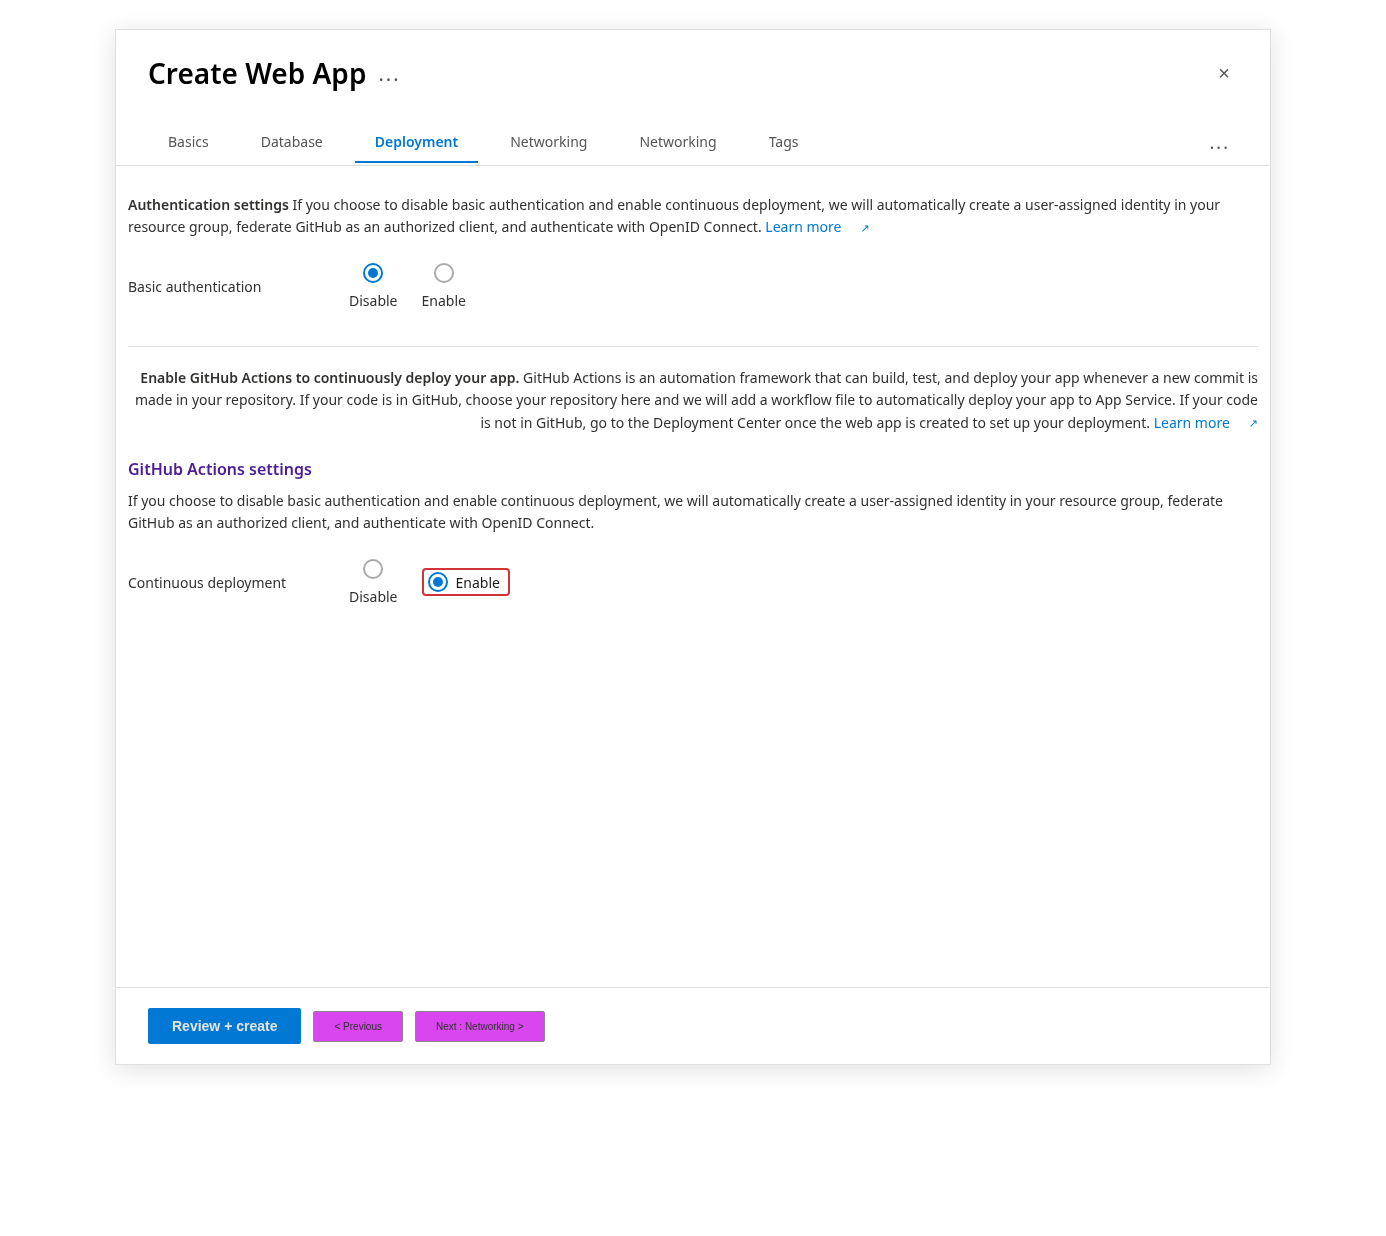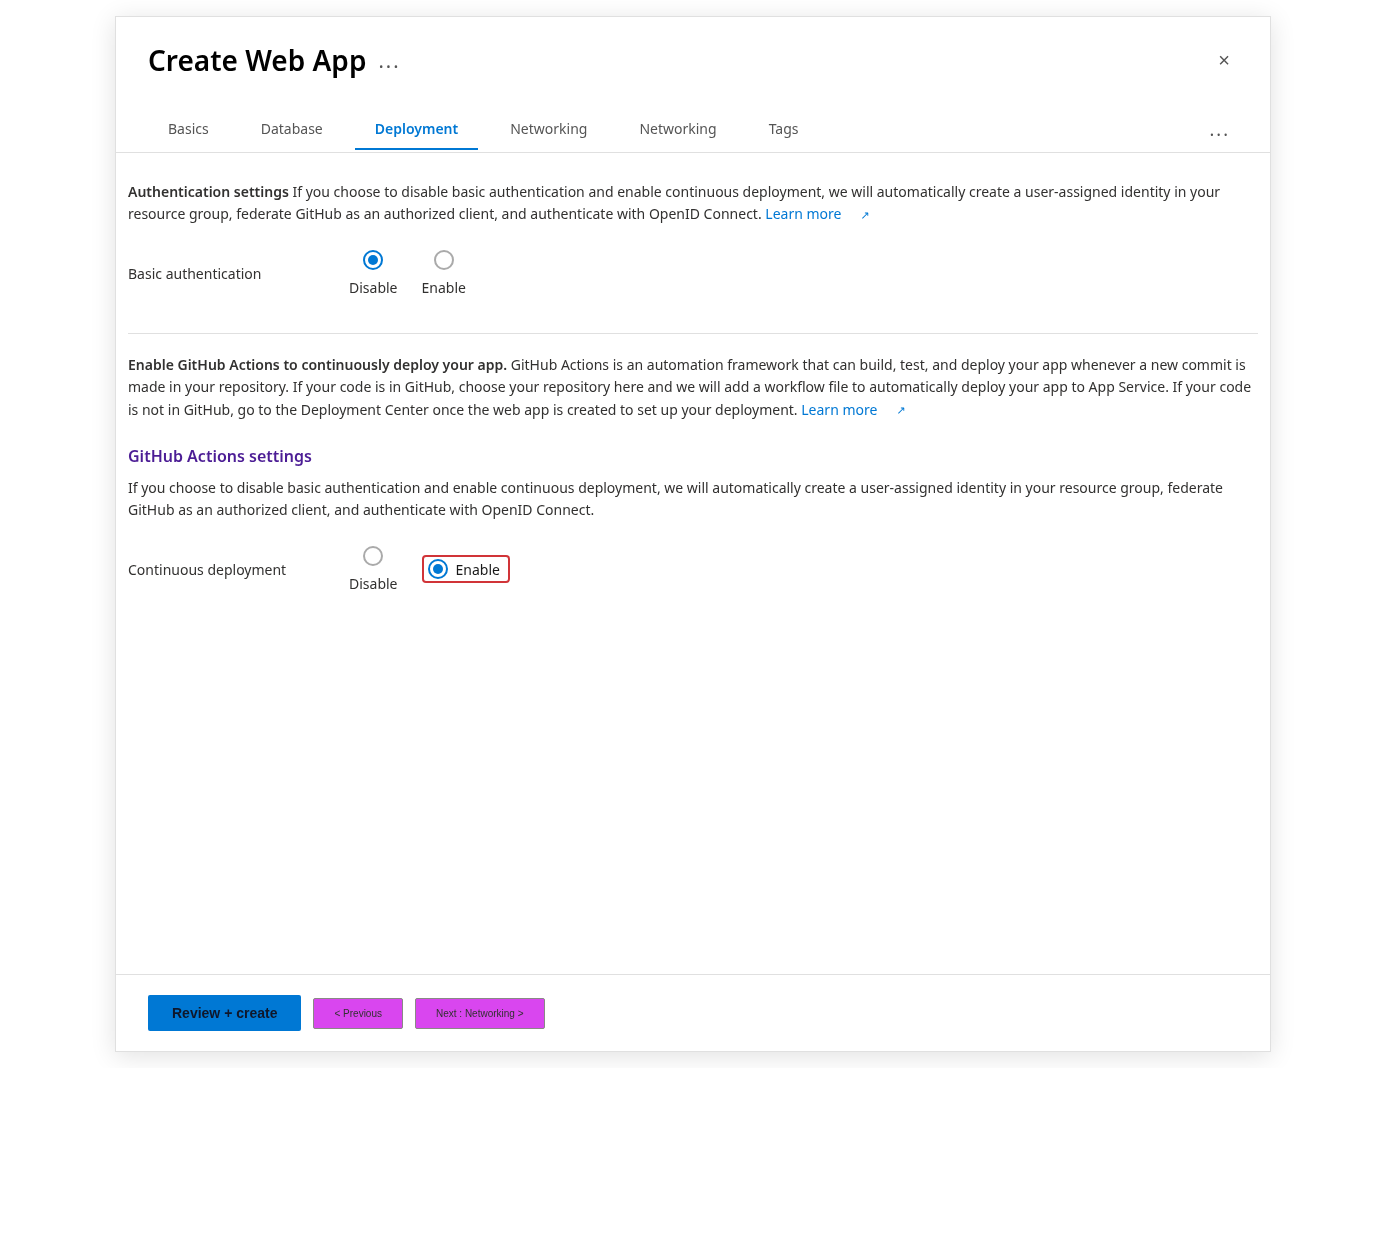--- a/index.html
+++ b/index.html
@@ -8,21 +8,21 @@
       background: #fff;
       color: #1a1a1a;
       font-size: 14px;
     }
     .dialog {
       width: 1156px;
       min-height: 1036px;
       background: #fff;
       border: 1px solid #e0e0e0;
       box-shadow: 0 4px 24px rgba(0,0,0,0.12);
-      margin: 16px auto;
+      margin: 29px auto;
       display: flex;
       flex-direction: column;
       position: relative;
     }
     .dialog-header {
       display: flex;
       align-items: center;
       padding: 24px 32px 0 32px;
       justify-content: space-between;
     }
@@ -180,39 +180,40 @@
 
     
     .divider {
       height: 1px;
       background: #e0e0e0;
       margin: 20px 0;
     }
 
     .github-section {
       margin-bottom: 24px;
+      text-align: right;
     }
     .github-section-title {
       font-size: 16px;
       font-weight: 600;
       margin-bottom: 10px;
       color: #4c1d95;
     }
 
     
     .footer {
       border-top: 1px solid #e0e0e0;
       padding: 20px 32px;
       display: flex;
       align-items: center;
       gap: 12px;
     }
     .btn-primary {
       background: #0078d4;
-      color: #0f172a;
+      color: #e5e5e5;
       border: none;
       padding: 10px 24px;
       font-size: 14px;
       font-weight: 600;
       border-radius: 2px;
       cursor: pointer;
     }
     .btn-secondary {
       background: #d946ef;
       color: #323130;

